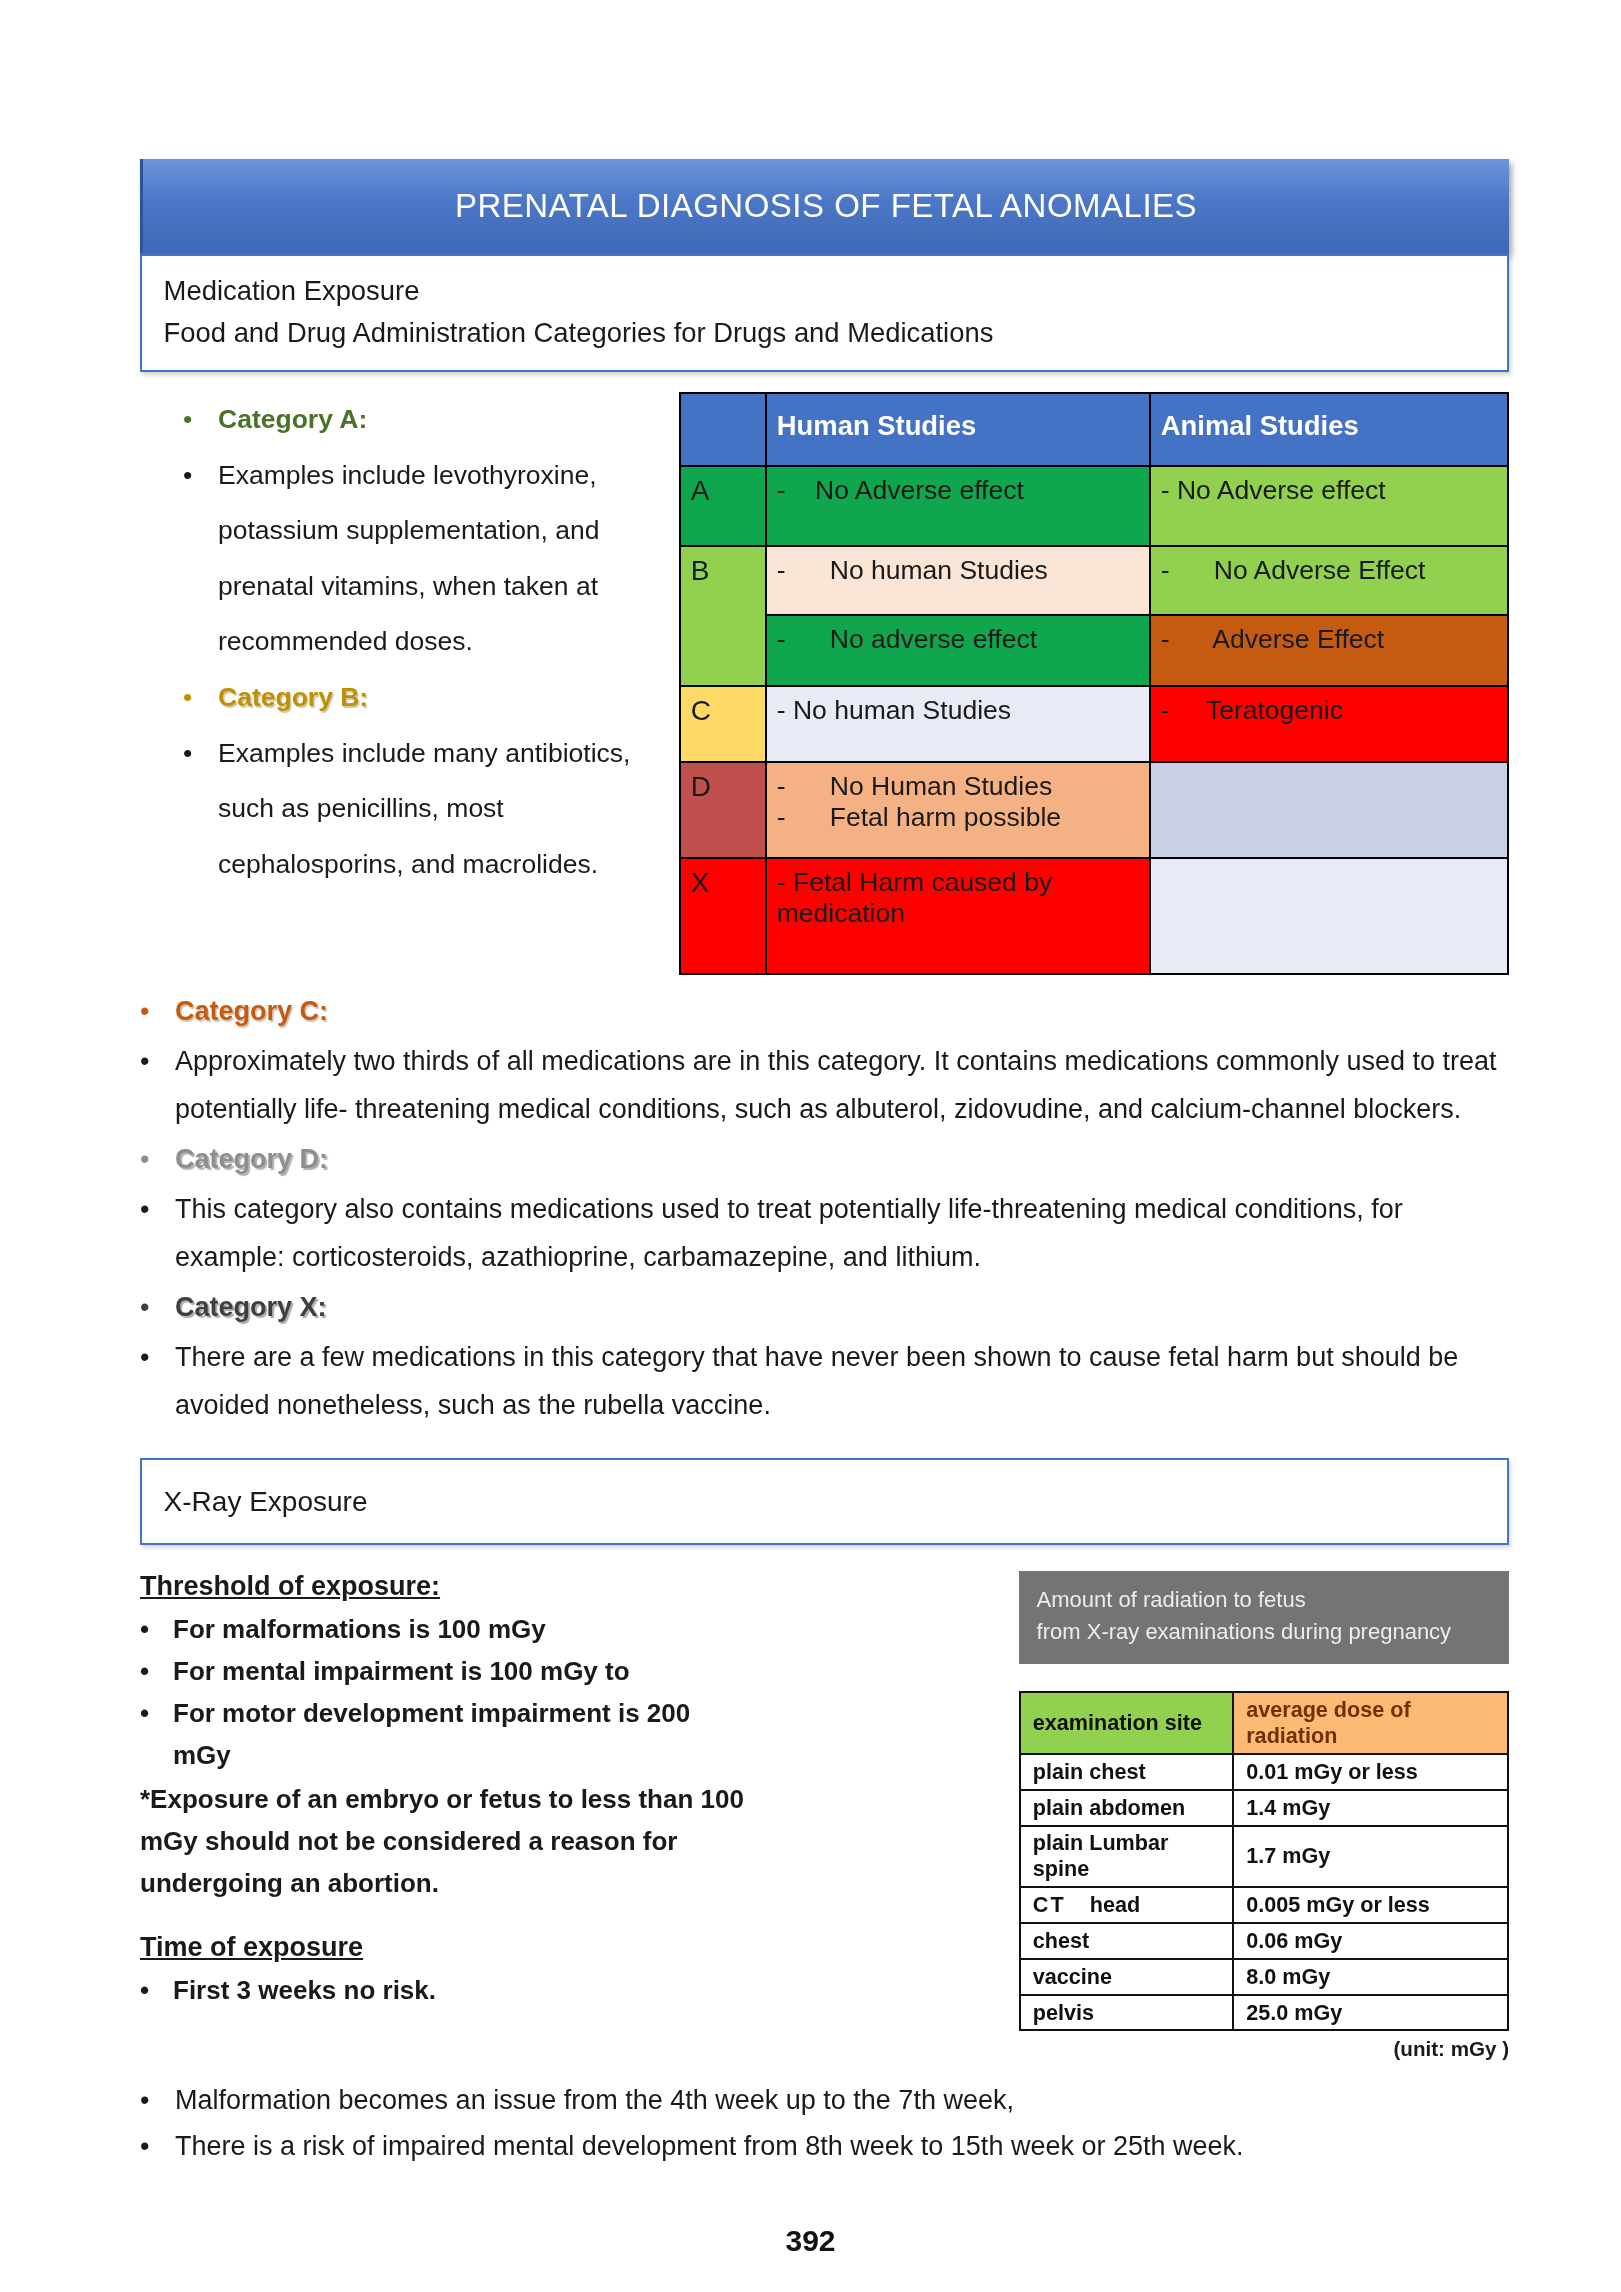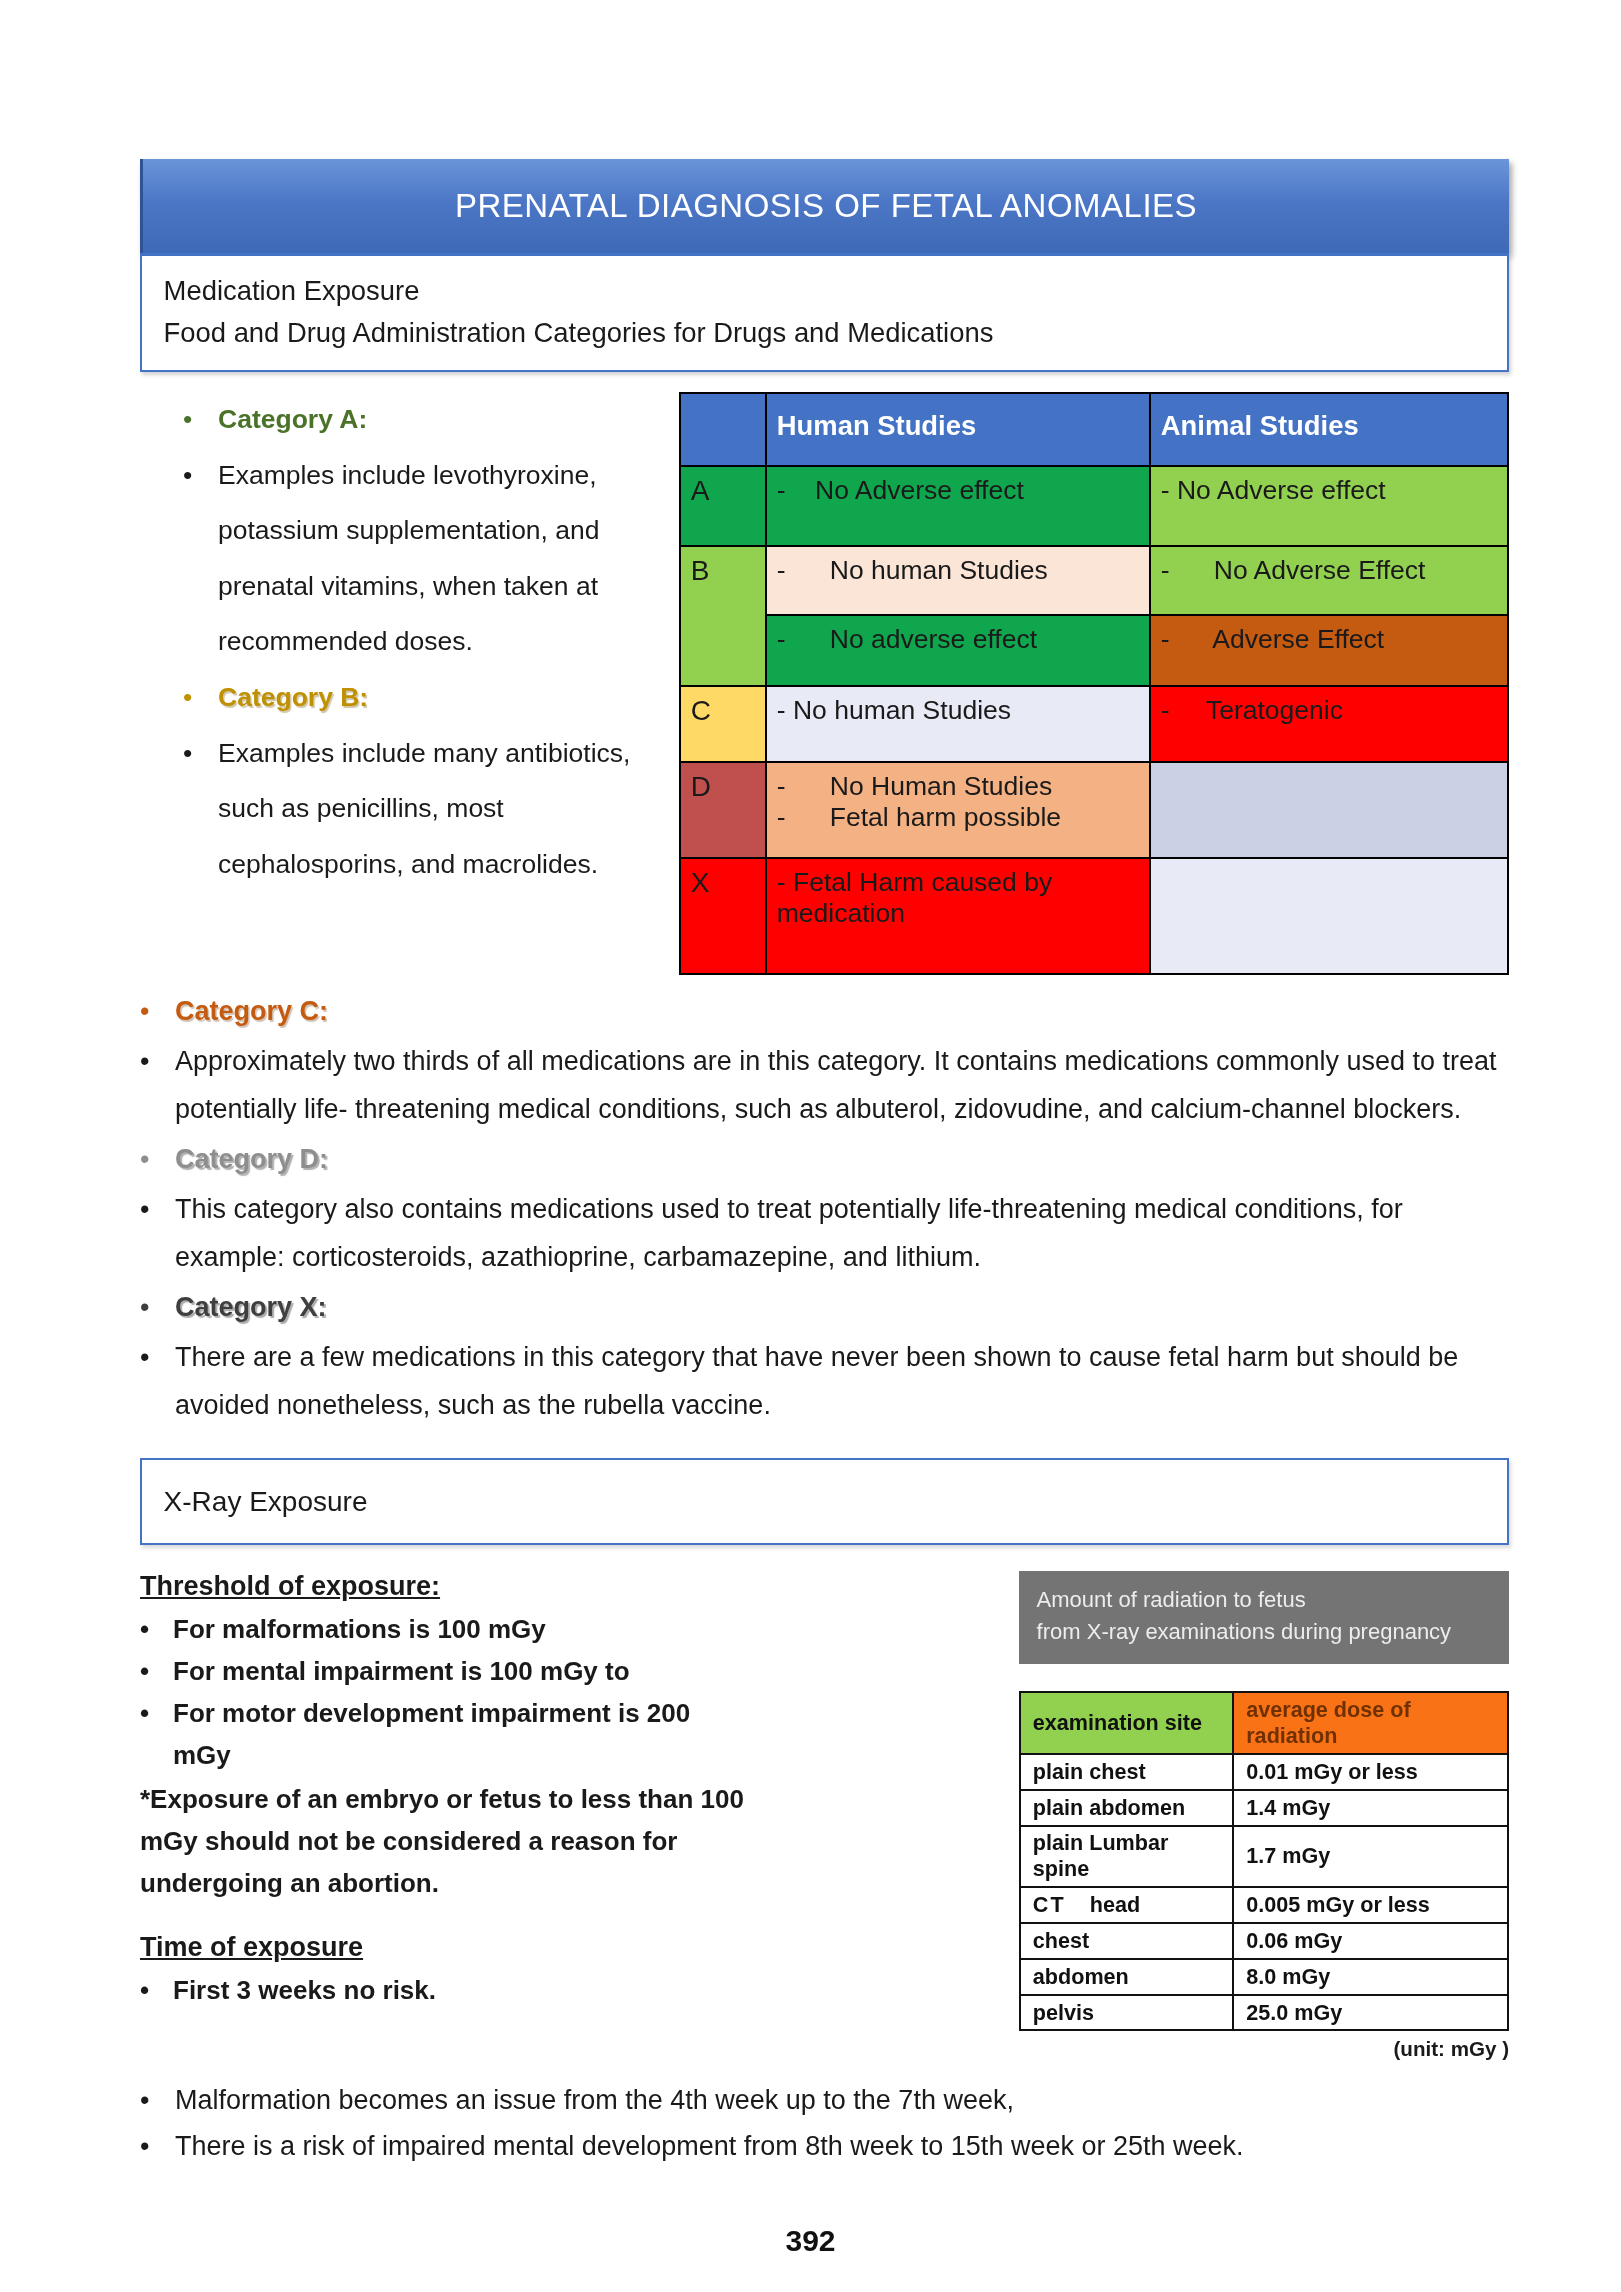--- a/index.html
+++ b/index.html
@@ -97,21 +97,21 @@
 
   .right2 { width: 490px; }
   .graybox {
     background: #747474; color: #ededed;
     font-size: 22px; line-height: 1.45;
     padding: 13.7px 17.6px 15.7px 17.6px;
   }
   table.xt { margin-top: 27.4px; border-collapse: collapse; width: 100%; font-weight: bold; font-size: 21.6px; }
   table.xt td { border: 2.9px solid #111; padding: 3.9px 11.8px; background: #fff; color: #111; }
   table.xt td.site-h { background: #92d050; color: #111; }
-  table.xt td.dose-h { background: #f97316; color: #703000; }
+  table.xt td.dose-h { background: #fdba74; color: #703000; }
   td.site-cell .ct-pre { display:inline-block; min-width: 57px; letter-spacing: 2px; }
   td.site-indent { padding-left: 69px; }
   .unitcap { text-align: right; font-weight: bold; font-size: 20.6px; margin-top: 5.9px; }
 
   
   .tail { margin-top: 15.7px; font-size: 27px; line-height: 1.72; }
 
   .pagenum {
     position: absolute; bottom: 35px; left: 50%; transform: translateX(-50%);
     font-size: 30px; font-weight: 600; color: #111;
@@ -284,21 +284,21 @@
       </tr>
       <tr>
         <td class="site-cell"><span class="ct-pre">CT</span><span>head</span></td>
         <td>0.005 mGy or less</td>
       </tr>
       <tr>
         <td class="site-cell site-indent">chest</td>
         <td>0.06 mGy</td>
       </tr>
       <tr>
-        <td class="site-cell site-indent">abdomen</td>
+        <td class="site-cell site-indent">vaccine</td>
         <td>8.0 mGy</td>
       </tr>
       <tr>
         <td class="site-cell site-indent">pelvis</td>
         <td>25.0 mGy</td>
       </tr>
     </tbody>
       </table>
     <div class="unitcap">(unit: mGy )</div>
   </div>

